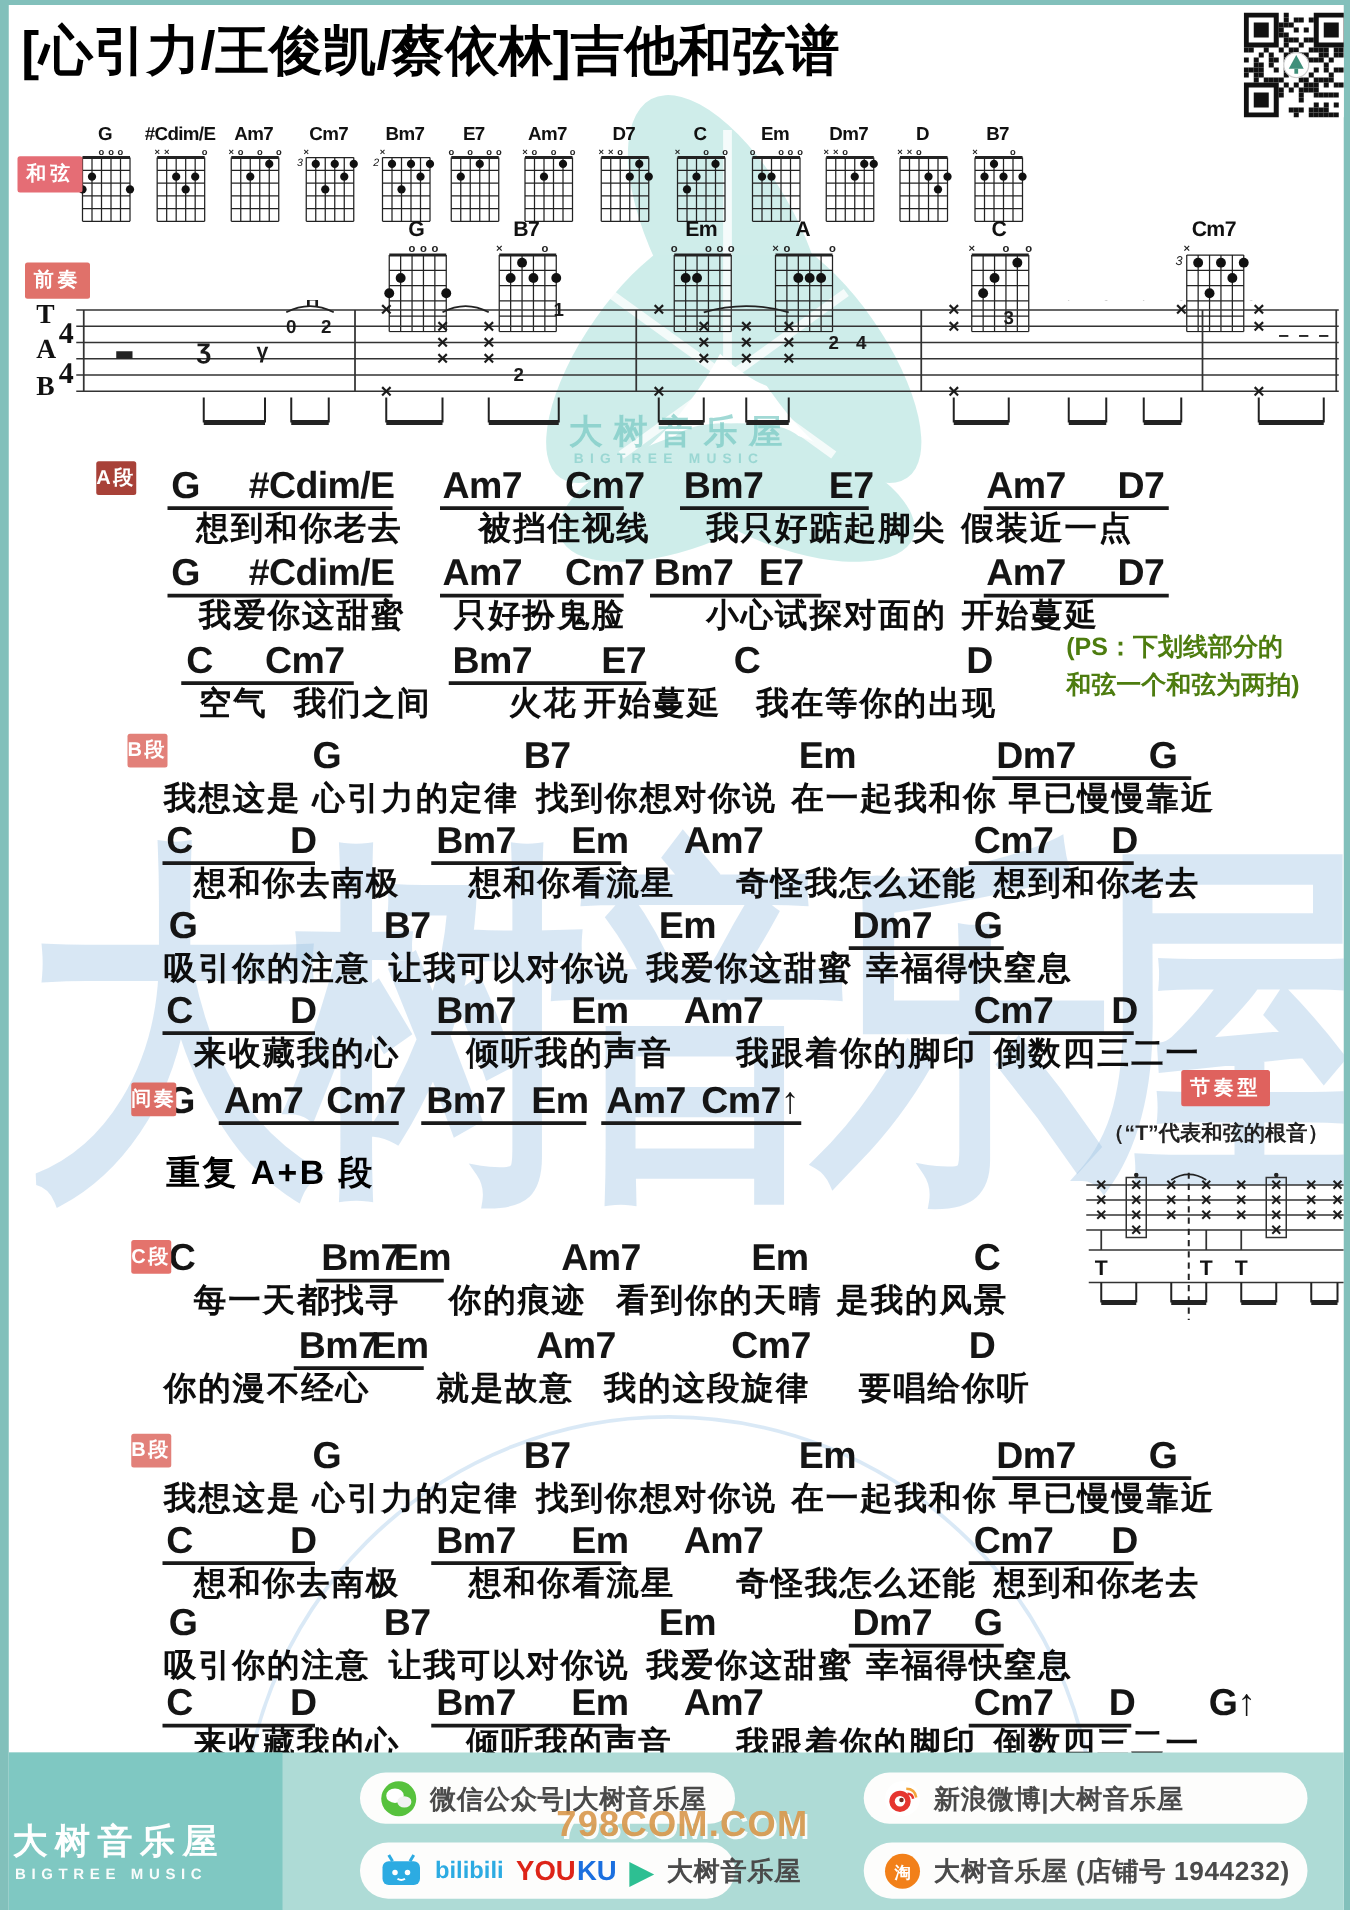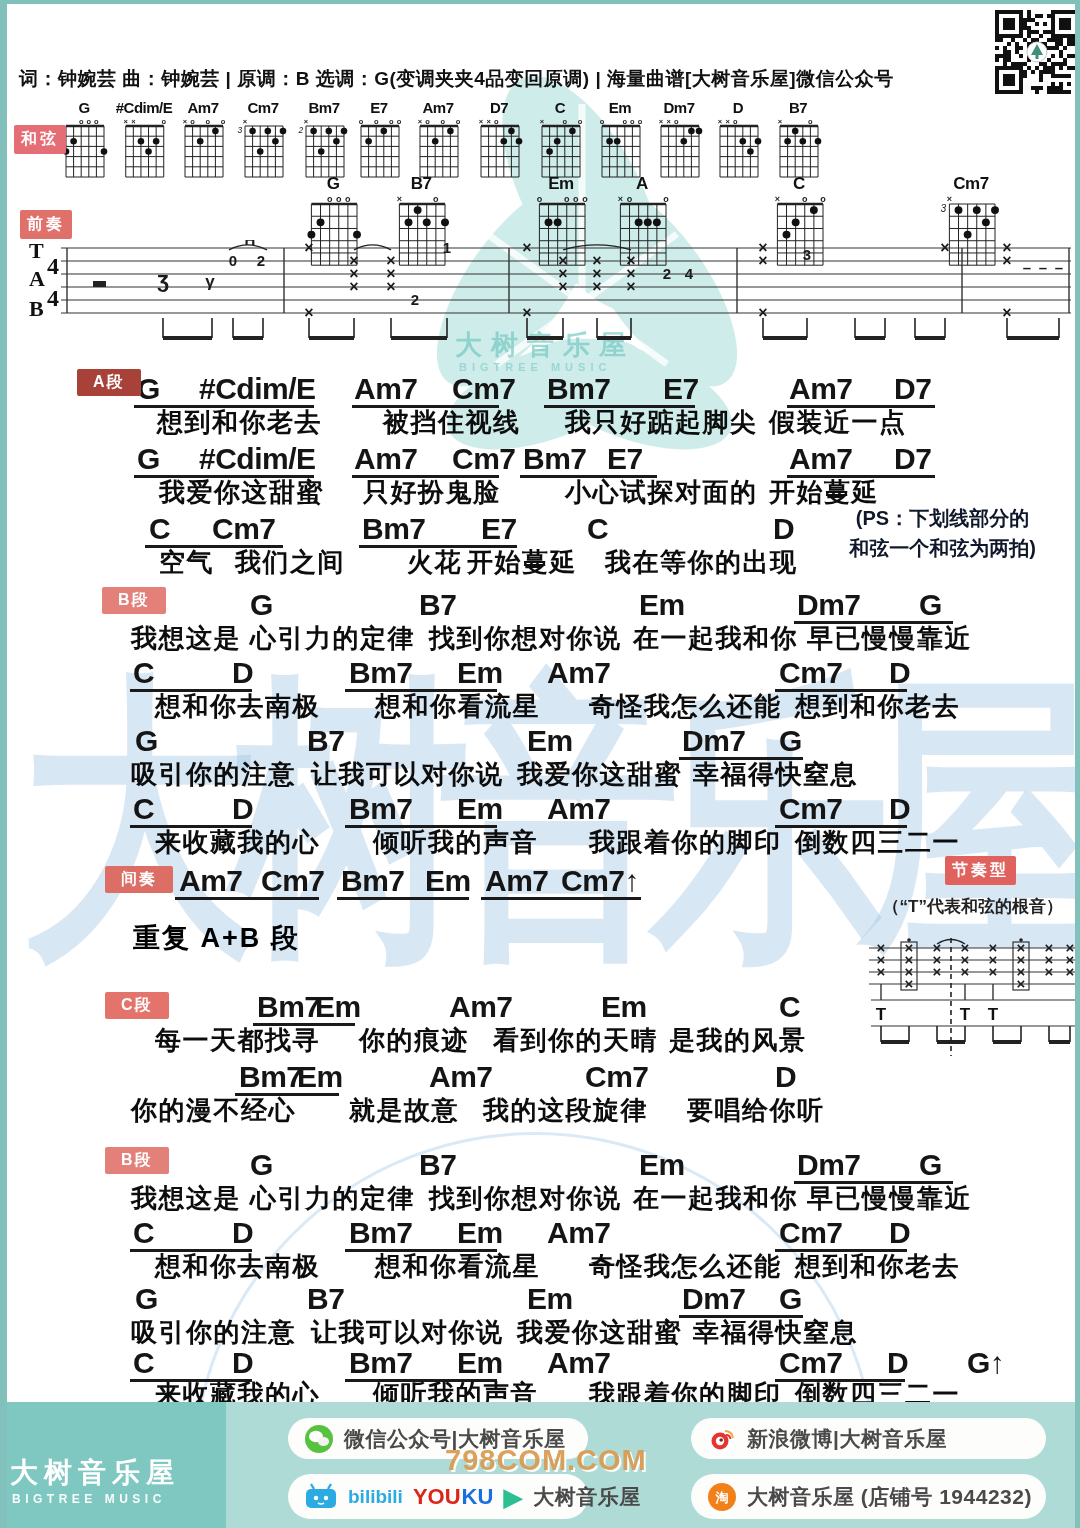--- a/index.html
+++ b/index.html
@@ -33,26 +33,26 @@
   .cd{position:absolute;z-index:2;transform:translateX(-50%);text-align:center;}
   .cd-name{font-size:15px;font-weight:700;color:#111;line-height:16px;white-space:nowrap;letter-spacing:-0.5px;}
   .cd-big .cd-name{font-size:17px;}
   
   #tab{position:absolute;left:6px;top:236px;z-index:2;}
   #rhythm{position:absolute;left:858px;top:934px;z-index:2;}
   #rhythm-note{position:absolute;right:12px;top:891px;width:260px;text-align:right;font-size:17px;
        font-weight:700;color:#222;z-index:3;}
   
   .sec-label{position:absolute;z-index:3;color:#fff;font-size:16px;font-weight:700;letter-spacing:2px;
-       padding:3px 16px;border-radius:2px;}
+       padding:3px 0;border-radius:2px;}
   .chord{position:absolute;z-index:2;font-size:30px;font-weight:600;color:#151515;white-space:nowrap;letter-spacing:-0.5px;}
   .lyric{position:absolute;z-index:2;font-size:26px;font-weight:600;color:#0d0d0d;white-space:nowrap;letter-spacing:1.5px;}
   .uline{position:absolute;z-index:2;height:3px;background:#1a1a1a;}
-  #ps-note{position:absolute;right:25px;top:499px;width:215px;text-align:center;font-size:20px;line-height:30px;
-       font-weight:700;color:#0f172a;z-index:3;}
+  #ps-note{position:absolute;right:7px;top:499px;width:215px;text-align:left;font-size:20px;line-height:30px;
+       font-weight:700;color:#4d7c0f;z-index:3;}
   #repeat{position:absolute;left:126px;top:916px;font-size:27px;font-weight:800;color:#000;z-index:3;letter-spacing:2px;}
   
   #footer{position:absolute;left:-7px;bottom:0;width:1080px;height:126px;background:#aedbd6;z-index:5;}
   #f-left{position:absolute;left:0;top:0;width:226px;height:126px;background:#7fc8c2;color:#fff;}
   #f-brand-cn{position:absolute;left:10px;top:52px;font-size:28px;font-weight:800;letter-spacing:6px;white-space:nowrap;}
   #f-brand-en{position:absolute;left:12px;top:90px;font-size:12px;font-weight:600;letter-spacing:4.5px;white-space:nowrap;opacity:.95;}
   .pill{position:absolute;background:#fdfdfc;border-radius:24px;display:flex;align-items:center;
         padding:0 16px;box-sizing:border-box;gap:10px;}
   .pill-label{font-size:21px;font-weight:600;color:#4a4a4a;white-space:nowrap;letter-spacing:0.5px;}
   .you{color:#dd2418;font-weight:800;font-size:22px;letter-spacing:0;}
@@ -84,21 +84,21 @@
           <path d="M120 160 L300 290"></path>
           <path d="M310 160 L130 290"></path>
       </g>
     </svg>
     <div class="wm-center-cn">大树音乐屋</div>
     <div class="wm-center-en">BIGTREE MUSIC</div>
     <div class="wm-giant">大树音乐屋</div>
     <div class="wm-circle"></div>
   </div>
 
-  <div id="credits">词：钟婉芸 曲：钟婉芸 | 原调：B 选调：G(变调夹夹4品变回原调)  | 海量曲谱[大树音乐屋]微信公众号</div>
+  <h1 id="title" style="margin:0">[心引力/王俊凯/蔡依林]吉他和弦谱</h1>
   <svg id="qr" width="84" height="84">
       <rect x="0" y="0" width="84" height="84" fill="#fff"></rect>
       <rect x="32" y="0" width="4" height="4" fill="#111"></rect>
       <rect x="32" y="4" width="4" height="4" fill="#111"></rect>
       <rect x="40" y="4" width="4" height="4" fill="#111"></rect>
       <rect x="44" y="4" width="4" height="4" fill="#111"></rect>
       <rect x="52" y="4" width="4" height="4" fill="#111"></rect>
       <rect x="28" y="8" width="4" height="4" fill="#111"></rect>
       <rect x="32" y="8" width="4" height="4" fill="#111"></rect>
       <rect x="36" y="8" width="4" height="4" fill="#111"></rect>

